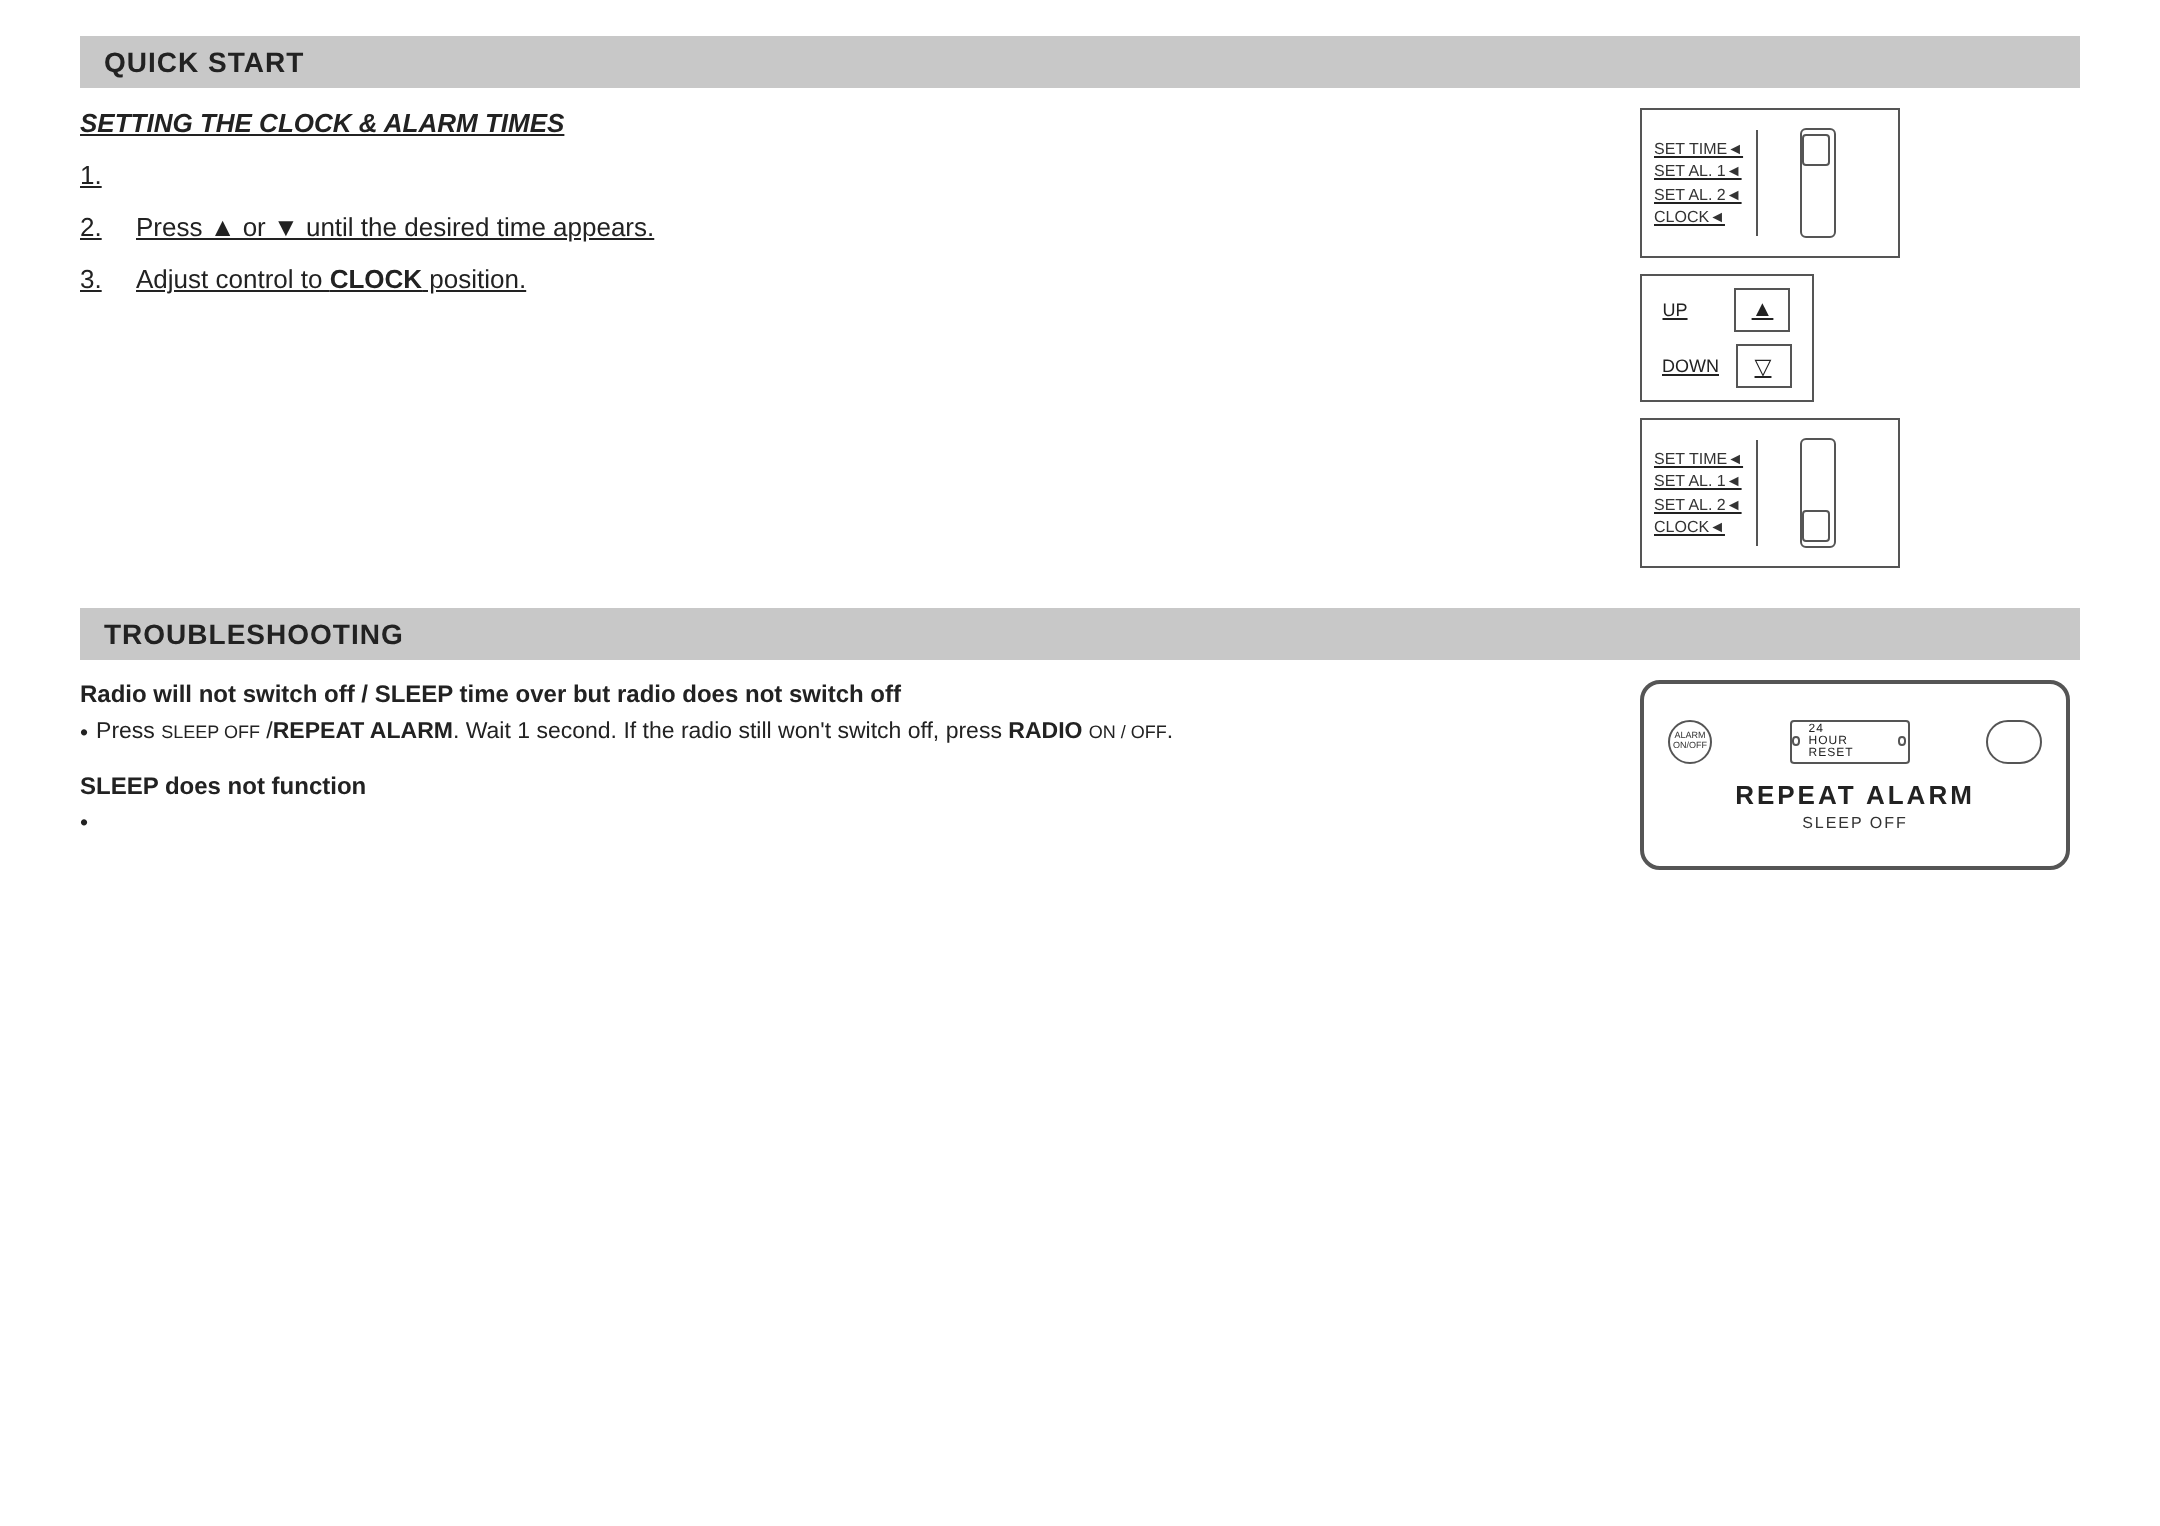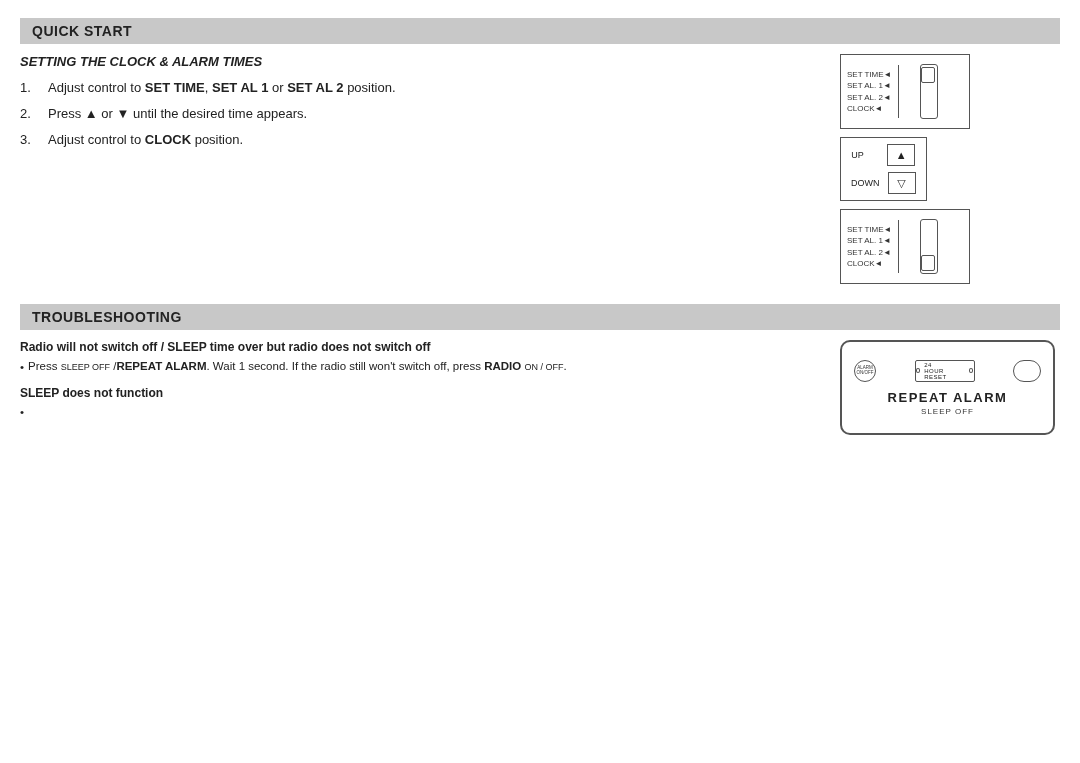--- a/index.html
+++ b/index.html
@@ -6,38 +6,39 @@
     body {
       background: #fff;
       font-family: Arial, Helvetica, sans-serif;
       font-size: 13px;
       color: #222;
       width: 1080px;
       min-height: 763px;
     }
 
     .page {
-      padding: 18px 20px;
+      padding: 18px 40px;
       max-width: 1080px;
     }
 
     
     .section-header {
       background: #c8c8c8;
       padding: 5px 12px;
       font-size: 14px;
       font-weight: bold;
       letter-spacing: 0.5px;
       margin-bottom: 10px;
     }
 
     .section-content {
       display: flex;
       gap: 8px;
       margin-bottom: 20px;
+      text-decoration: underline;
     }
 
     .text-col {
       flex: 1;
     }
 
     .diagram-col {
       width: 220px;
       flex-shrink: 0;
       display: flex;
@@ -299,23 +300,20 @@
     <div class="section-content">
 
       <div class="text-col">
         <div class="subsection-title">
           <span>SETTING THE CLOCK &amp; ALARM  TIMES</span>
         </div>
 
         <ol class="steps">
           <li>
             <span class="step-num">1.</span>
-            <span>
-              Adjust control to <strong>SET TIME</strong>, <strong>SET AL 1</strong> or <strong>SET AL 2</strong> position.
-            </span>
           </li>
           <li>
             <span class="step-num">2.</span>
             <span>
               Press ▲ or ▼ until the desired time appears.
             </span>
           </li>
           <li>
             <span class="step-num">3.</span>
             <span>

